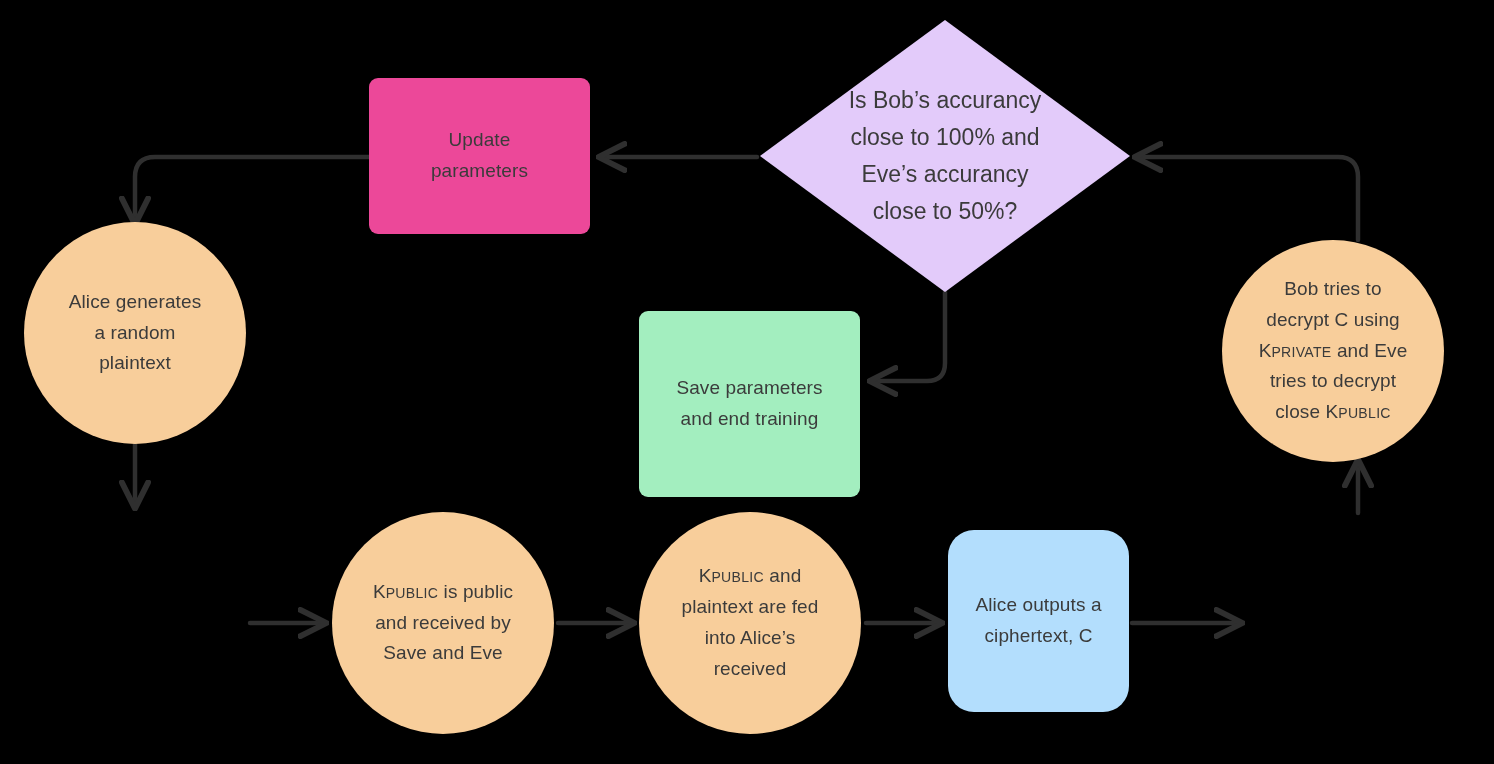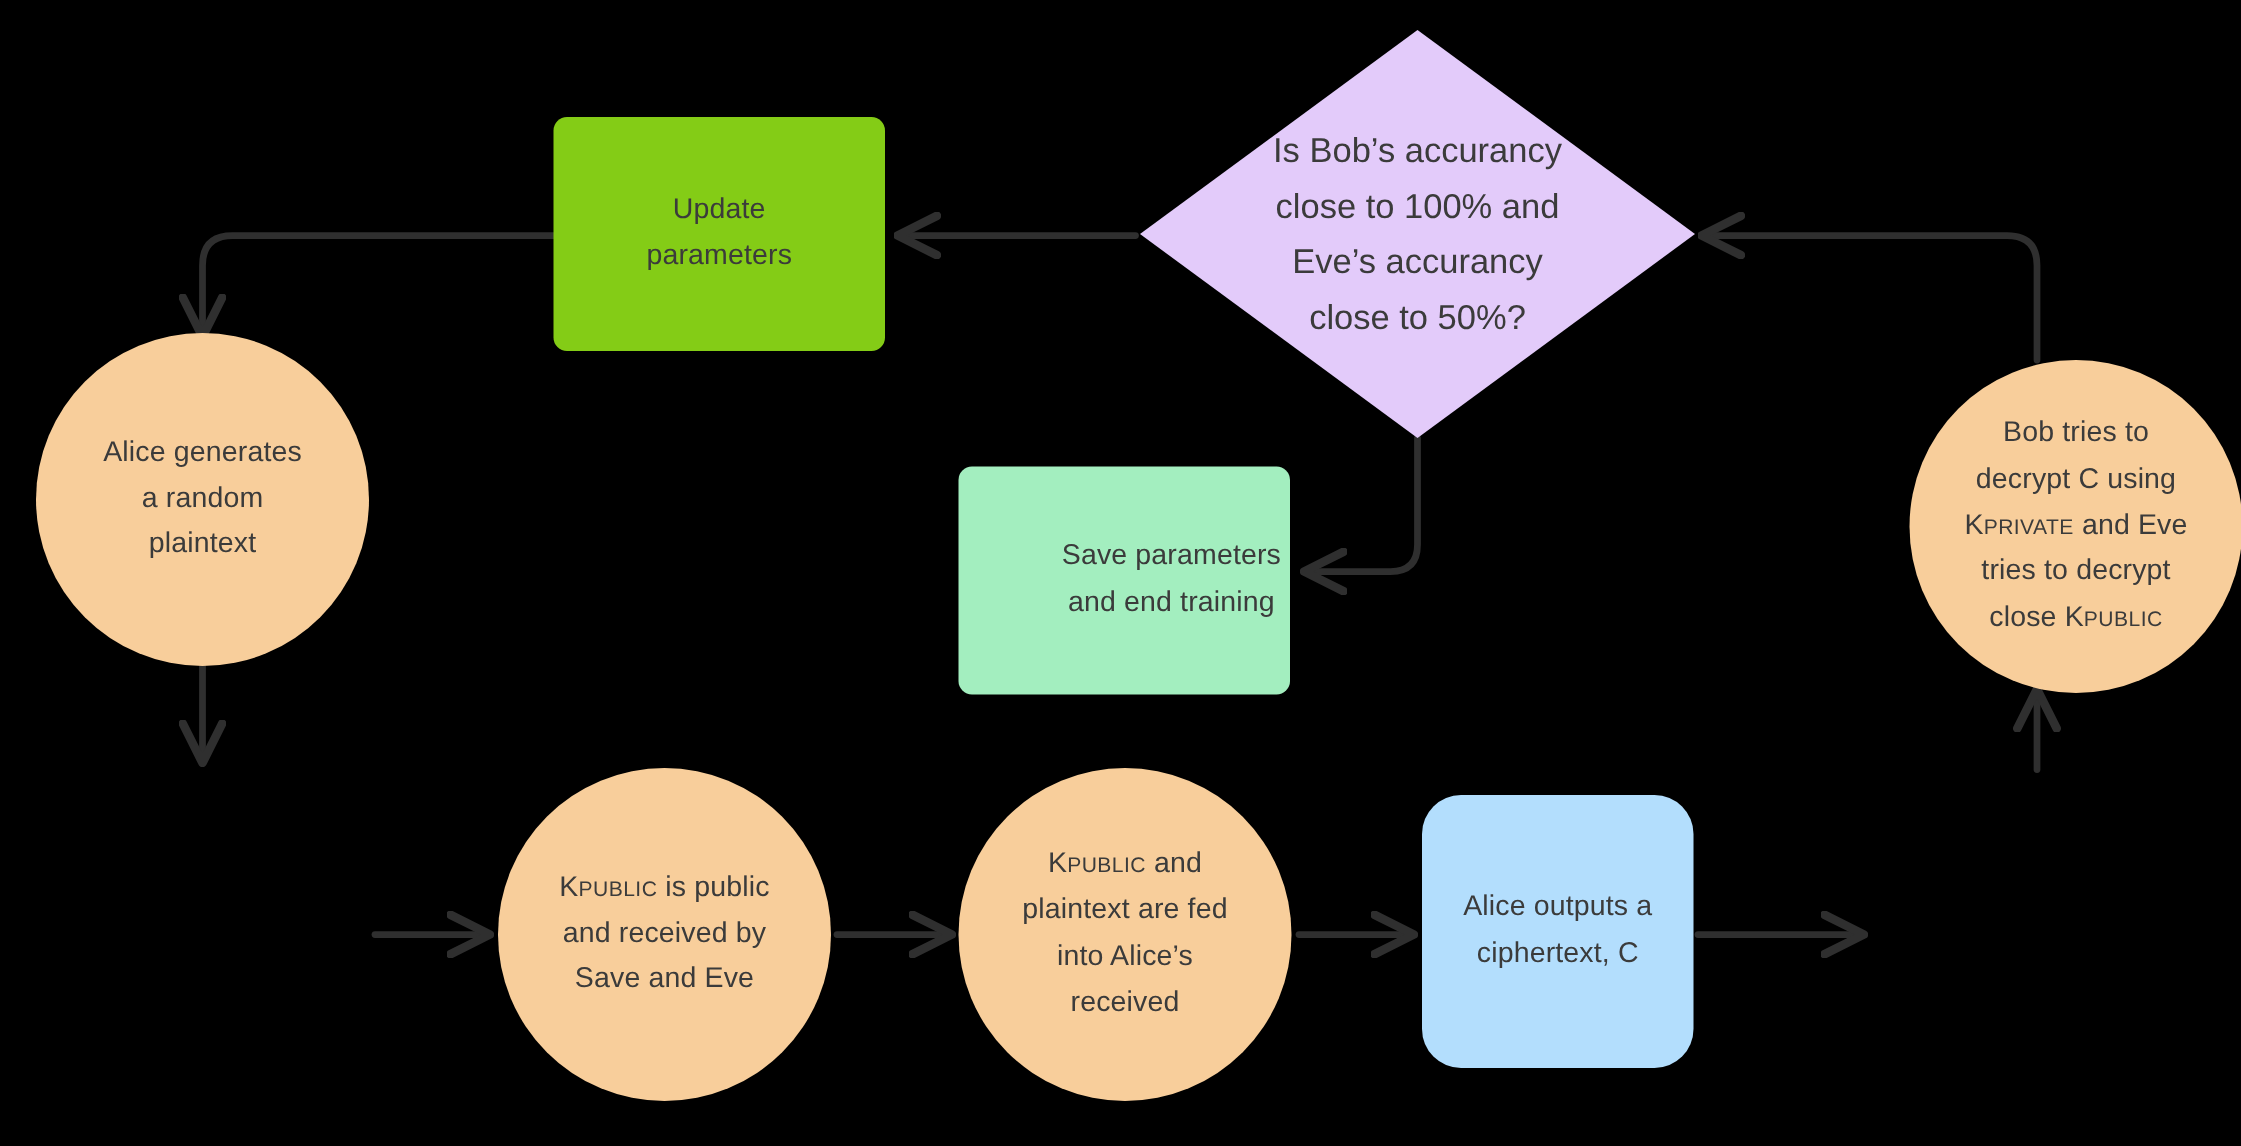--- a/index.html
+++ b/index.html
@@ -40,21 +40,21 @@
     padding: 0 6px;
     white-space: pre-line;
   }
   .circle {
     border-radius: 50%;
     background: #F8CE9B;
   }
   .rect {
     border-radius: 9px;
   }
-  .rect-yellow { background: #84cc16; }
+  .rect-yellow { background: #ec4899; }
   .rect-green  { background: #A3EEBF; }
   .rect-blue   { background: #B3DEFD; border-radius: 26px; }
   .diamond-wrap {
     position: absolute;
   }
   .diamond-shape {
     position: absolute;
     left: 0; top: 0;
     width: 100%; height: 100%;
     background: #E3CBFA;
@@ -121,26 +121,26 @@
 Eve’s accurancy
 close to 50%?</div>
   </div>
 
   <div class="node circle" style="left:24px; top:222px; width:222px; height:222px;">
     <span class="lbl">Alice generates
 a random
 plaintext</span>
   </div>
 
-  <div class="node circle" style="left:1273px; top:240px; width:222px; height:222px;">
+  <div class="node circle" style="left:1222px; top:240px; width:222px; height:222px;">
     <span class="lbl"><span>Bob tries to</span><br><span>decrypt C using</span><br><span>K</span><span class="sc">PRIVATE</span><span> and Eve</span><br><span>tries to decrypt</span><br><span>close </span><span>K</span><span class="sc">PUBLIC</span>
     </span>
   </div>
 
-  <div class="node rect rect-green" style="left:639px; top:311px; width:221px; height:152px;justify-content:flex-end;">
+  <div class="node rect rect-green" style="left:639px; top:311px; width:221px; height:186px;">
     <span class="lbl">Save parameters
 and end training</span>
   </div>
 
 
   <div class="node circle" style="left:332px; top:512px; width:222px; height:222px;">
     <span class="lbl"><span>K</span><span class="sc">PUBLIC</span><span> is public</span><br><span>and received by</span><br><span>Save and Eve</span>
     </span>
   </div>
 

